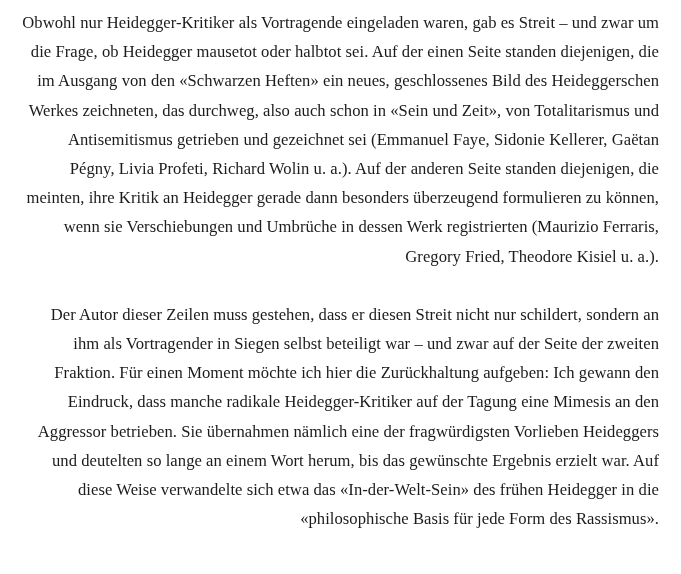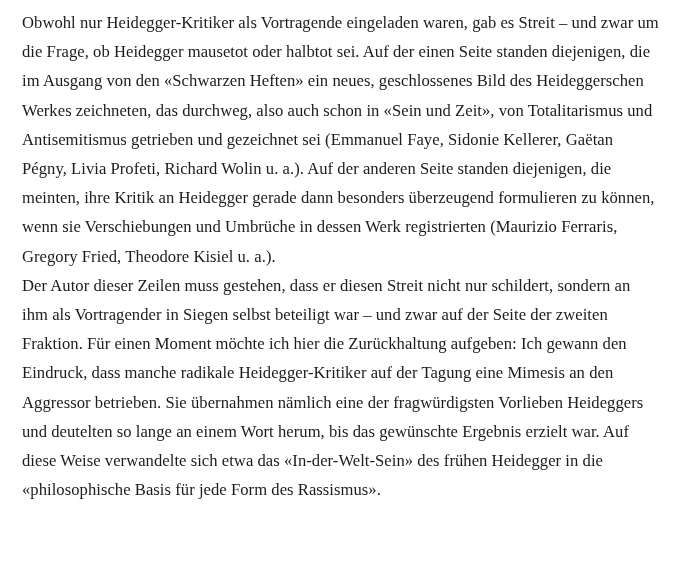--- a/index.html
+++ b/index.html
@@ -15,26 +15,27 @@
     overflow: hidden;
   }
   .article {
     padding: 8px 22px 0 22px;
     box-sizing: border-box;
     width: 681px;
   }
   .para {
     font-size: 16.6px;
     line-height: 29.2px;
-    text-align: left;
+    text-align: right;
     margin: 0;
     color: #1b1b1b;
     letter-spacing: 0.05px;
   }
   .para + .para {
+    margin-top: 29px;
   }
 </style>
 </head>
 <body>
 
 <div class="article">
   <p class="para">Obwohl nur Heidegger-Kritiker als Vortragende eingeladen waren, gab es Streit – und zwar um die Frage, ob Heidegger mausetot oder halbtot sei. Auf der einen Seite standen diejenigen, die im Ausgang von den «Schwarzen Heften» ein neues, geschlossenes Bild des Heideggerschen Werkes zeichneten, das durchweg, also auch schon in «Sein und Zeit», von Totalitarismus und Antisemitismus getrieben und gezeichnet sei (Emmanuel Faye, Sidonie Kellerer, Gaëtan Pégny, Livia Profeti, Richard Wolin u. a.). Auf der anderen Seite standen diejenigen, die meinten, ihre Kritik an Heidegger gerade dann besonders überzeugend formulieren zu können, wenn sie Verschiebungen und Umbrüche in dessen Werk registrierten (Maurizio Ferraris, Gregory Fried, Theodore Kisiel u. a.).</p>
   <p class="para">Der Autor dieser Zeilen muss gestehen, dass er diesen Streit nicht nur schildert, sondern an ihm als Vortragender in Siegen selbst beteiligt war – und zwar auf der Seite der zweiten Fraktion. Für einen Moment möchte ich hier die Zurückhaltung aufgeben: Ich gewann den Eindruck, dass manche radikale Heidegger-Kritiker auf der Tagung eine Mimesis an den Aggressor betrieben. Sie übernahmen nämlich eine der fragwürdigsten Vorlieben Heideggers und deutelten so lange an einem Wort herum, bis das gewünschte Ergebnis erzielt war. Auf diese Weise verwandelte sich etwa das «In-der-Welt-Sein» des frühen Heidegger in die «philosophische Basis für jede Form des Rassismus».</p>
 </div>
 

